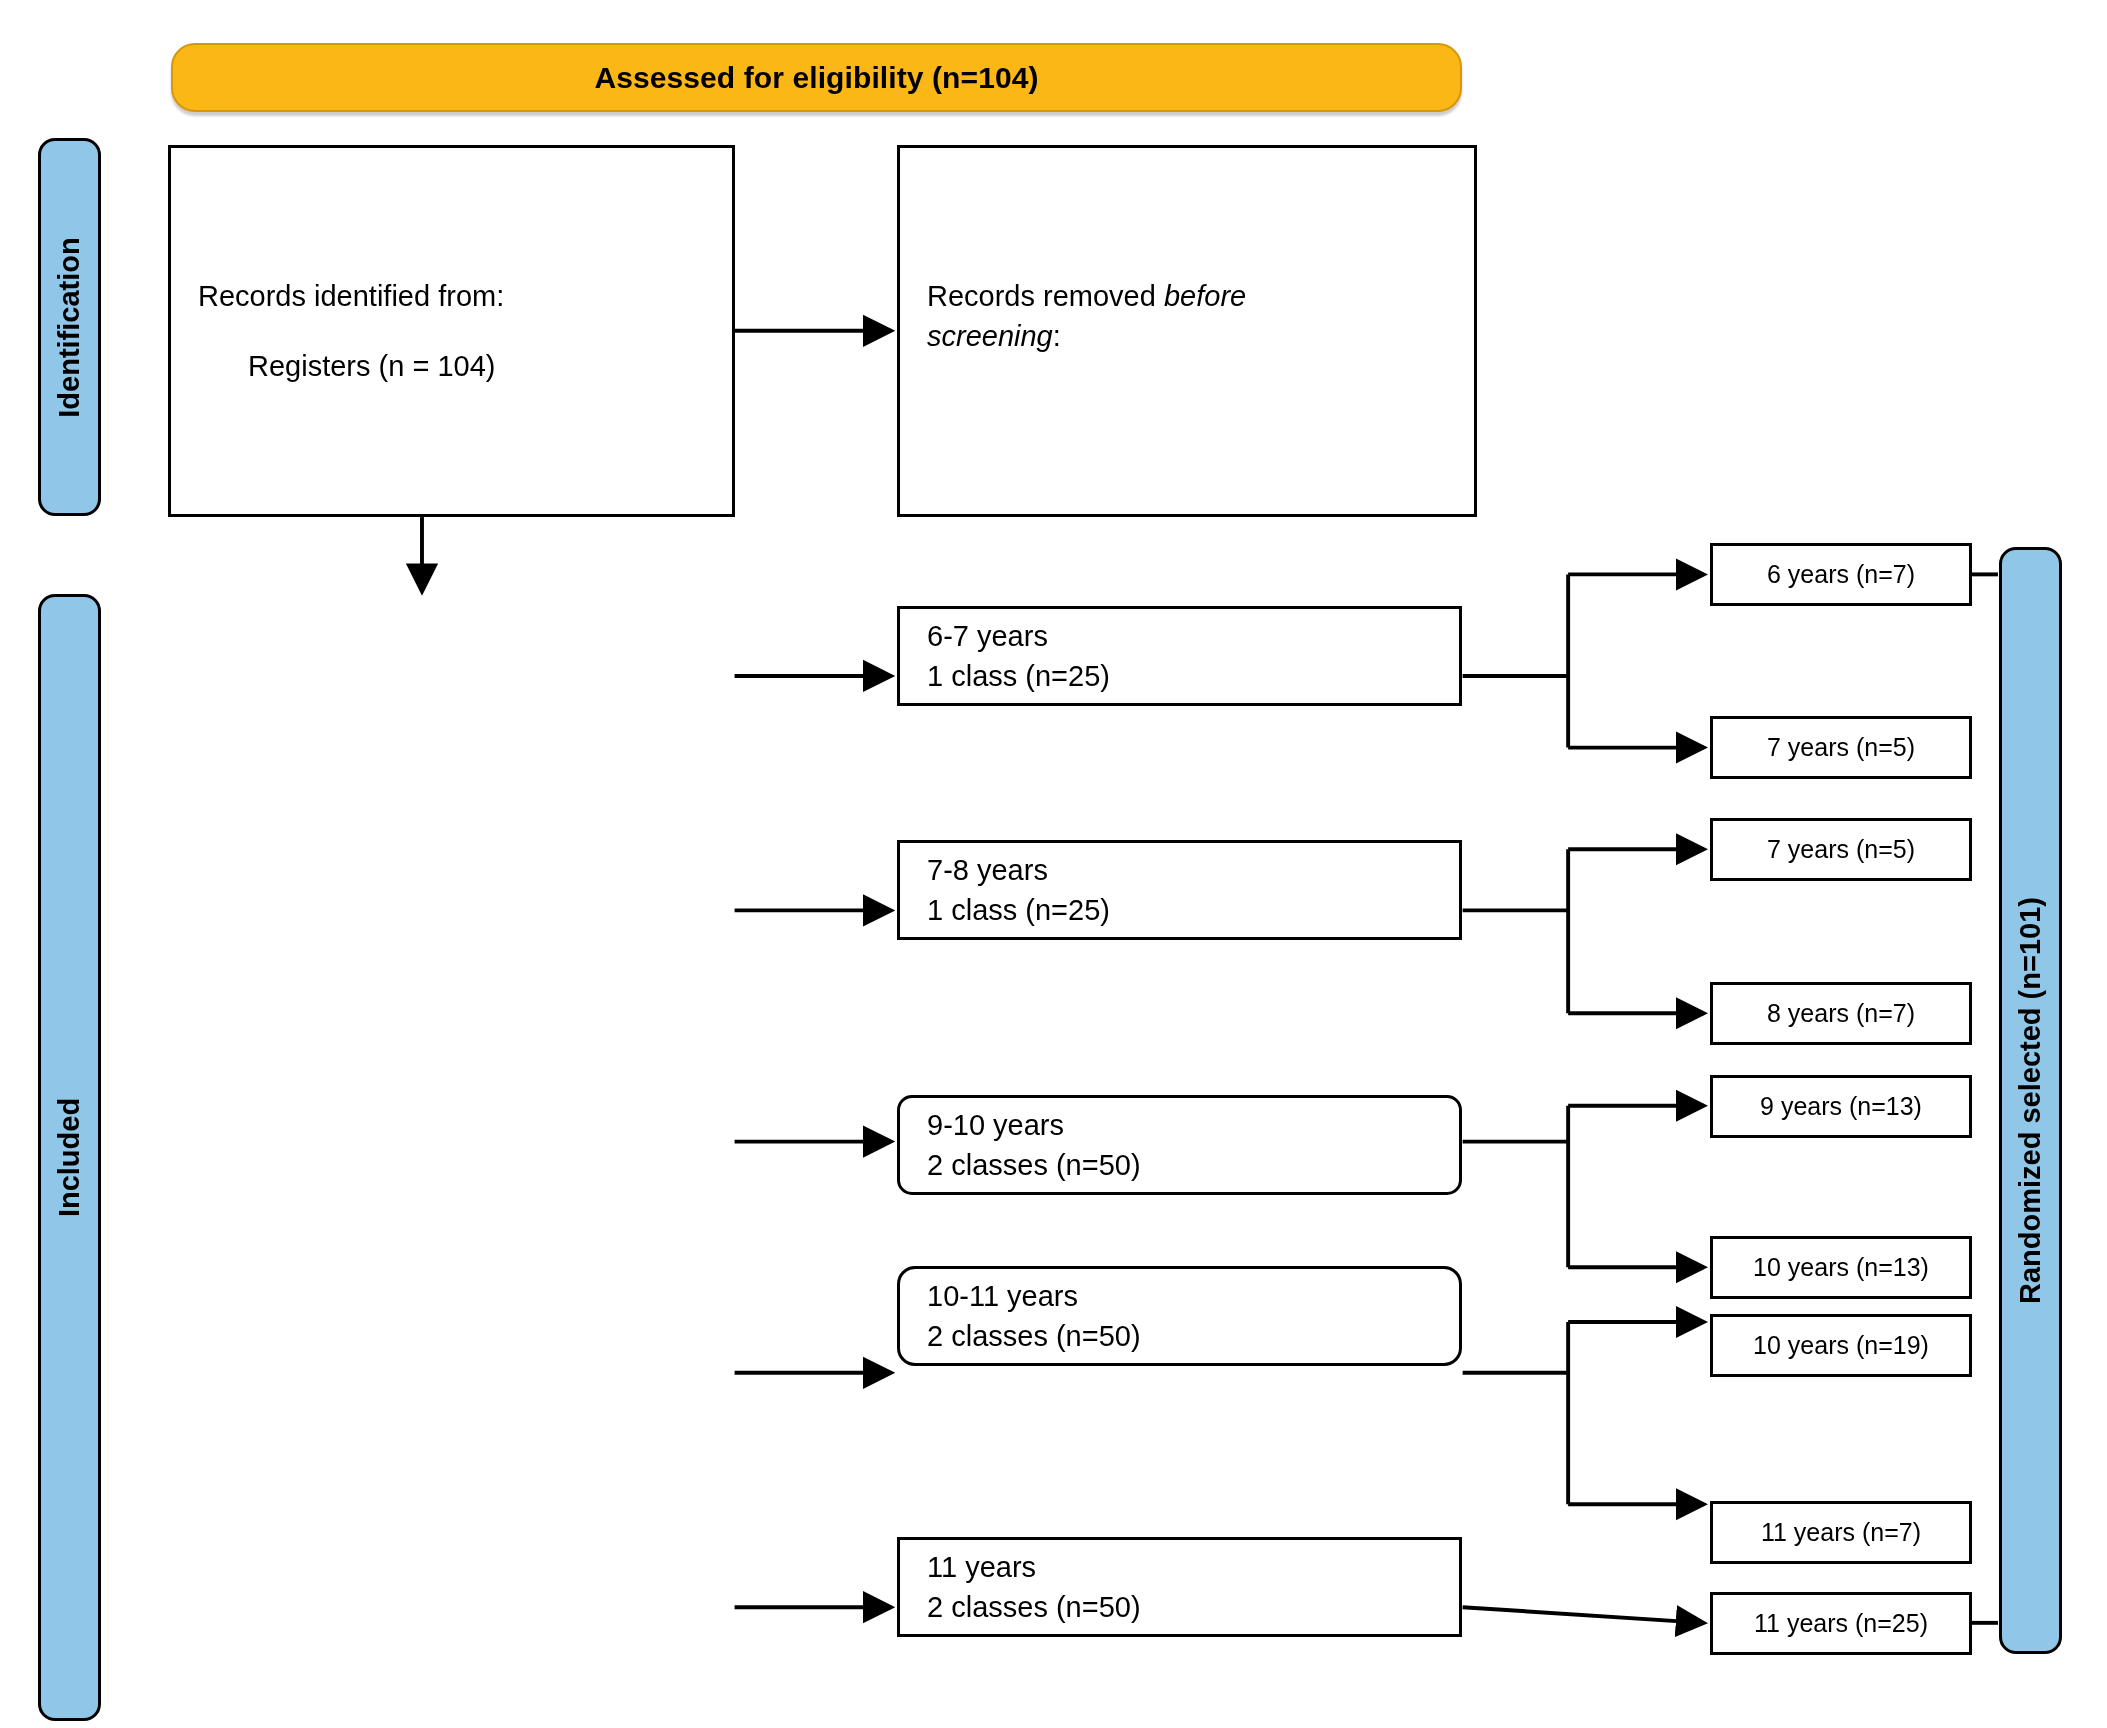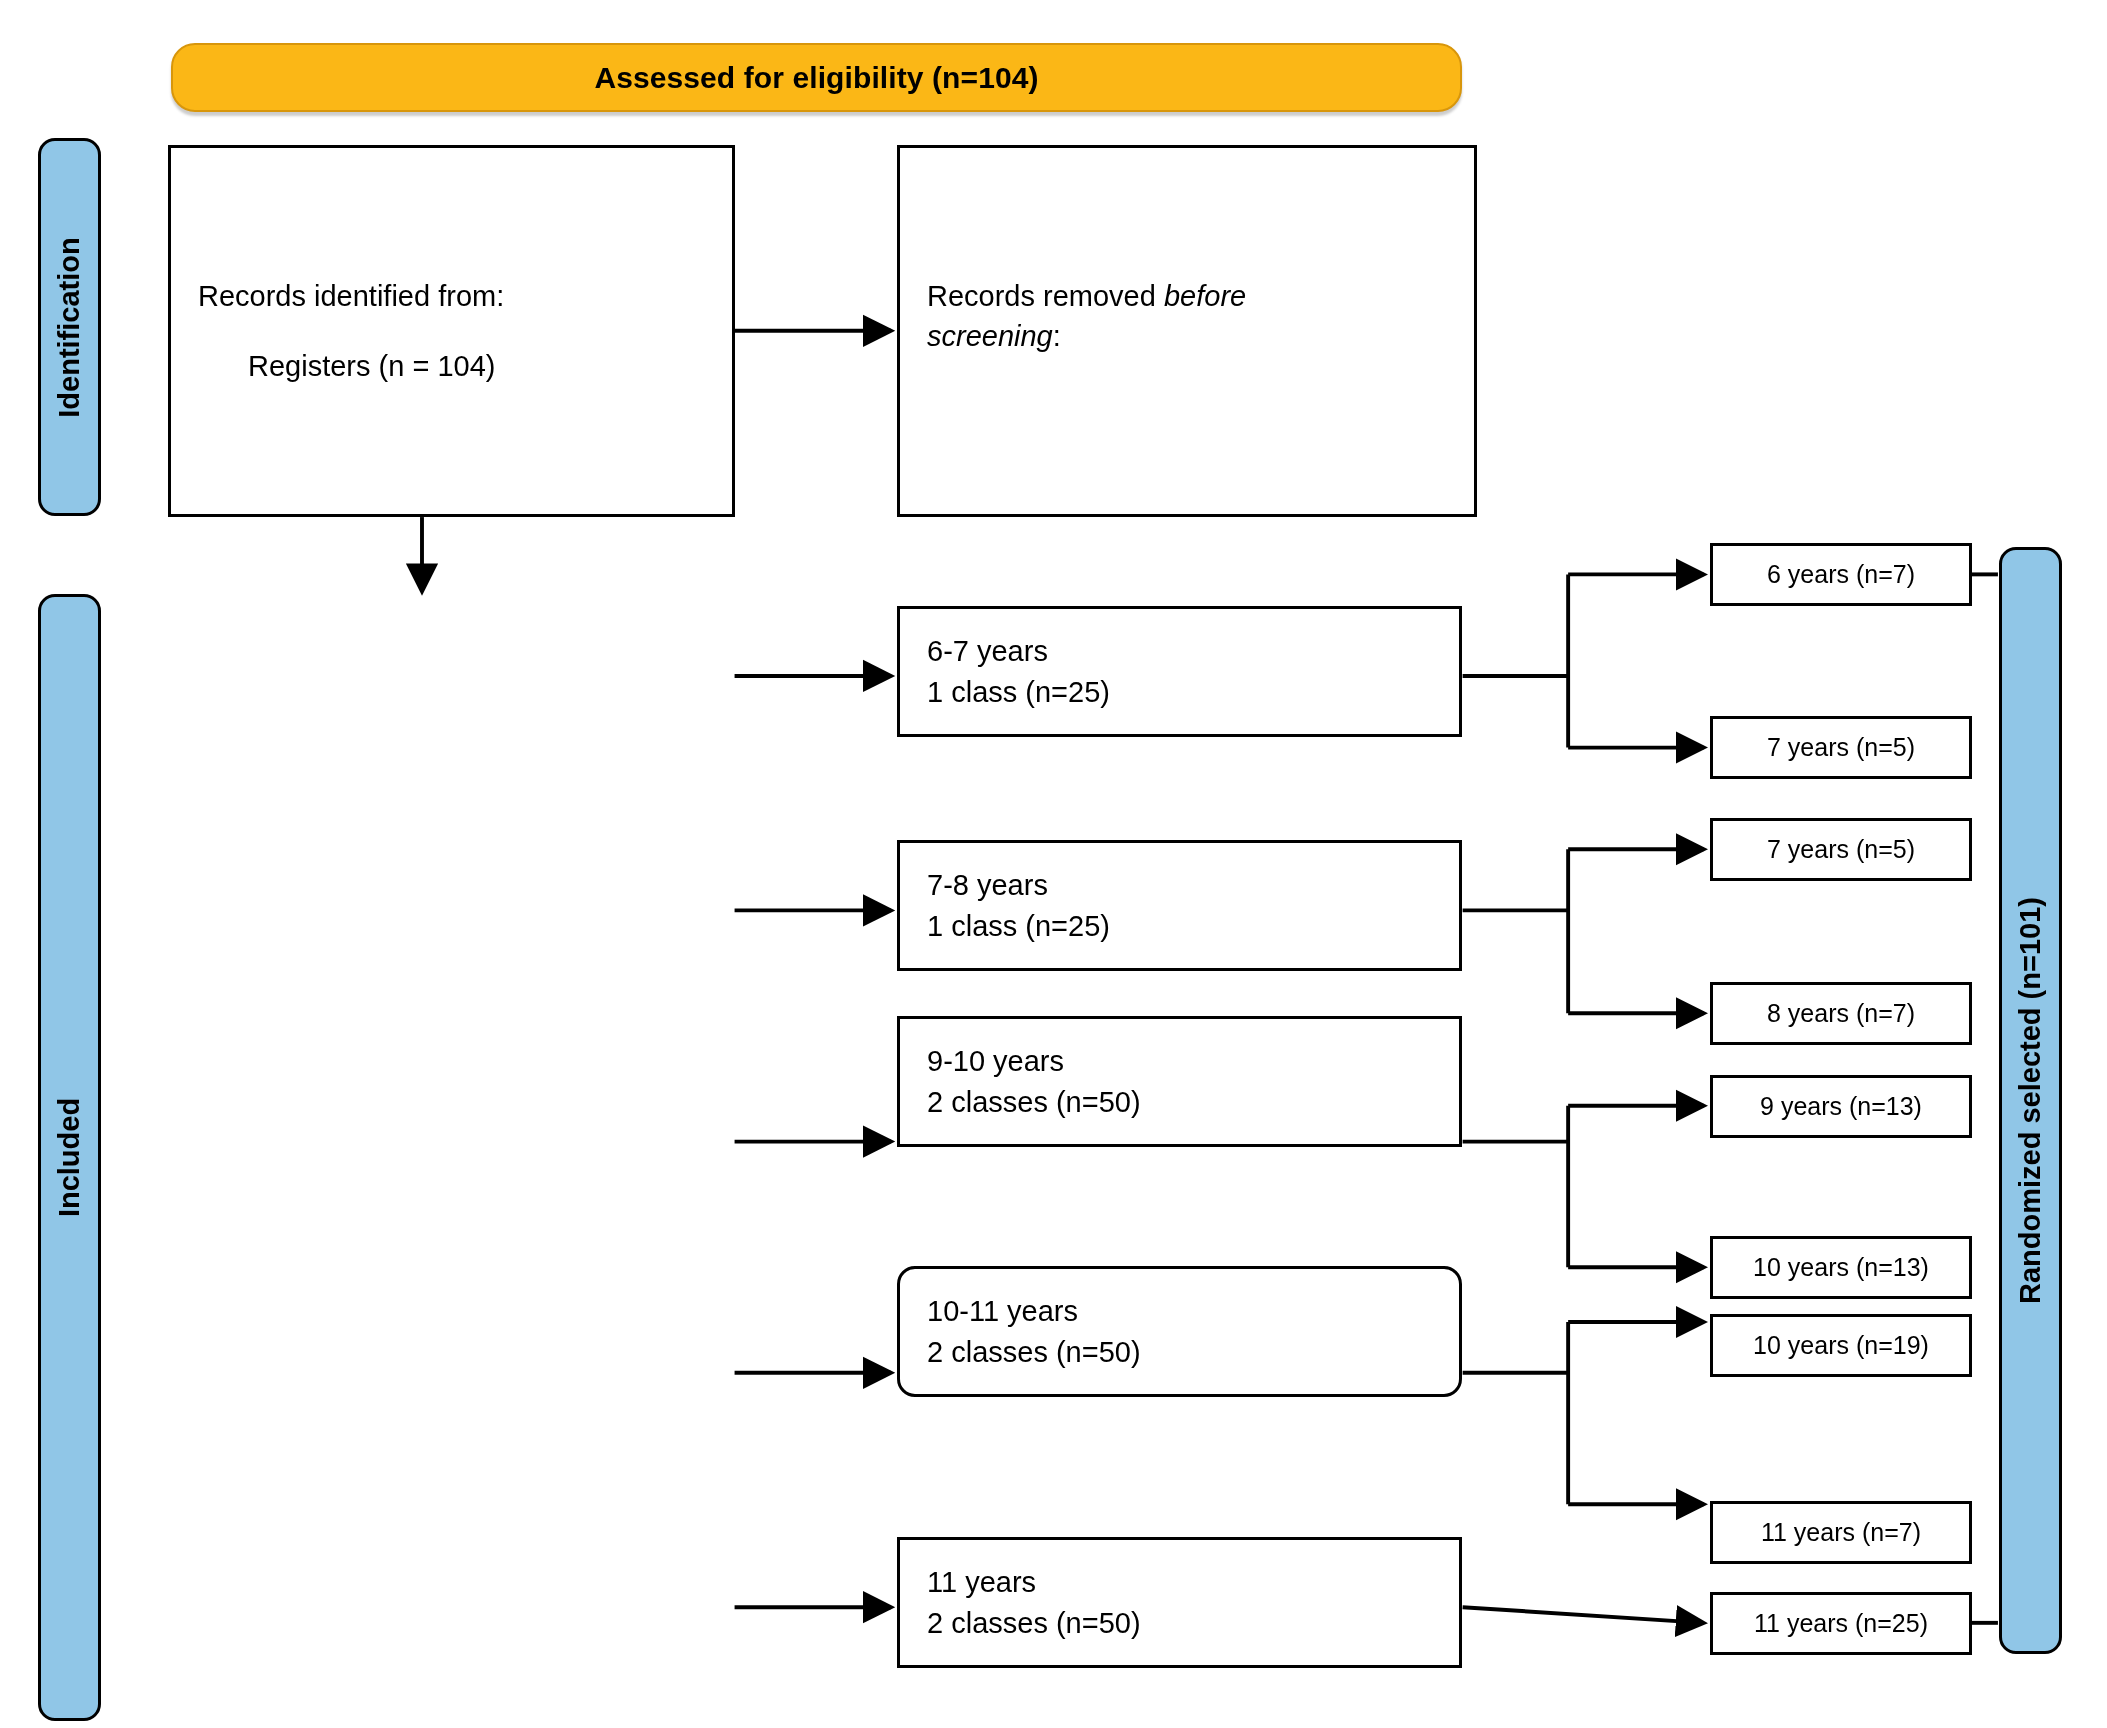--- a/index.html
+++ b/index.html
@@ -88,25 +88,25 @@
   #box-identified { left: 168px;  top: 145px; width: 567px; height: 372px; }
   #box-removed    { left: 897px; top: 145px; width: 580px; height: 372px; }
 
   
   #box-selected   { left: 168px;  top: 599px; width: 567px; height: 1120px; justify-content: center; }
 
   
   .group-box {
     left: 897px;
     width: 565px;
-    height: 131px;
+    height: 100px;
   }
   #grp-0 { top: 606px; }
   #grp-1 { top: 840px; }
-  #grp-2 { top: 1016px; }
+  #grp-2 { top: 1095px; border-radius: 15px; }
   #grp-3 { top: 1266px; border-radius: 18px; }
   #grp-4 { top: 1537px; }
 
   
   .leaf-box {
     left: 1710px;
     width: 262px;
     height: 63px;
     align-items: center;
     justify-content: center;

